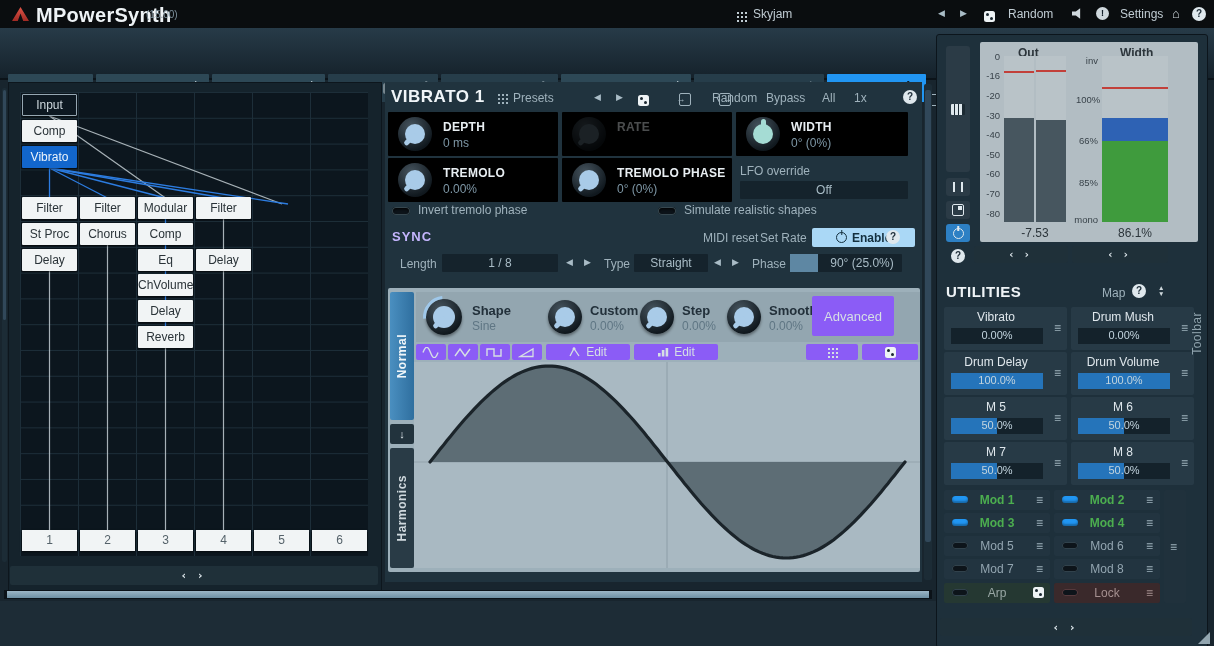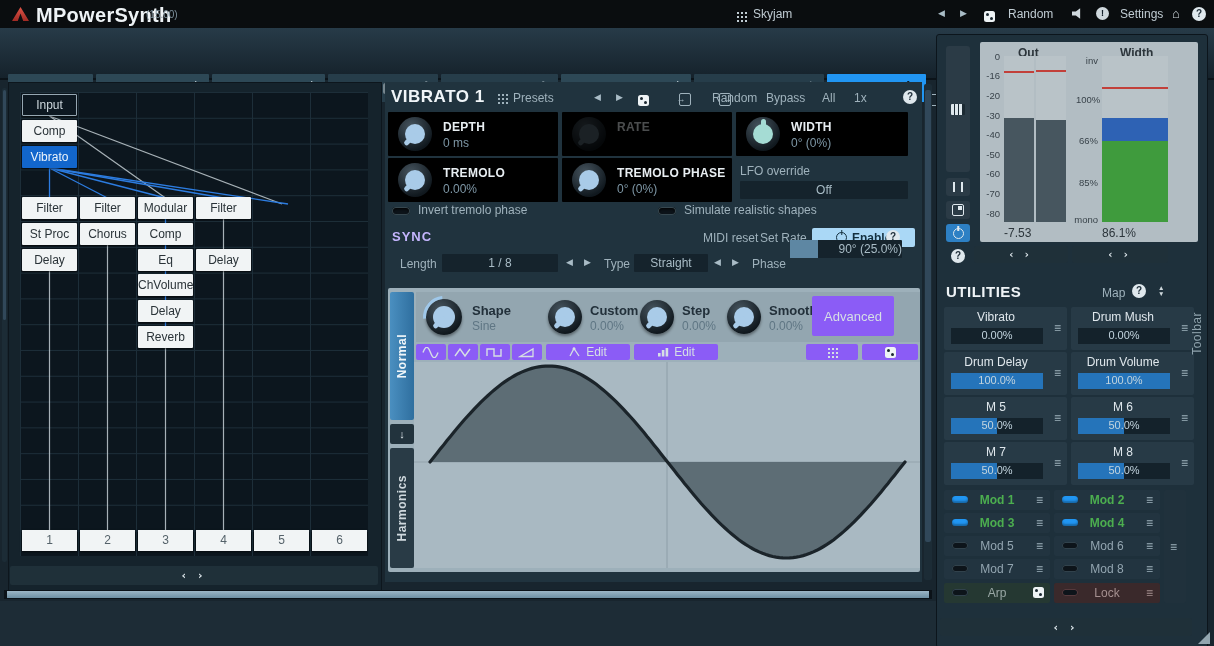--- a/index.html
+++ b/index.html
@@ -103,21 +103,21 @@
   .klabel2{font-size:13px;font-weight:bold;color:#22303a}
   .kvalue2{font-size:12px;color:#5f7684}
   .dkbtn{position:absolute;background:#8b5cf6;border-radius:2px;color:#d6dfe4;font-size:12px;
          display:flex;align-items:center;justify-content:center;gap:5px}
   .wavearea{left:414px;top:362px;width:506px;height:206px;background:#a9b9c2;overflow:hidden}
   
   .rpanel{left:936px;top:34px;width:270px;height:612px;background:#1e303b;border:1px solid #0c151c;border-radius:3px}
   .meterblock{left:980px;top:42px;width:218px;height:200px;background:#b2bdc3;border-radius:2px}
   .mtitle{font-size:12px;font-weight:bold;color:#2c353b}
   .mscale{font-size:9.5px;color:#39434a;text-align:right}
-  .mval{font-size:12px;color:#2c353b;text-align:left}
+  .mval{font-size:12px;color:#2c353b;text-align:center}
   .sidebtn{position:absolute;left:946px;width:24px;background:#2b3b46;border-radius:3px;
            display:flex;align-items:center;justify-content:center;color:#dfe8ed}
   .utitle{font-size:15px;font-weight:bold;color:#eef3f6;letter-spacing:.5px}
   .ucell{position:absolute;width:123px;height:43px;background:#273a46;border-radius:2px}
   .ulabel{position:absolute;top:3px;left:0;width:104px;text-align:center;font-size:12px;color:#dfe7ec}
   .utrack{position:absolute;left:7px;top:21px;width:92px;height:16px;background:#14222b;overflow:hidden}
   .ufill{position:absolute;left:0;top:0;height:16px;background:#2574ba}
   .uval{position:absolute;left:0;top:1px;width:92px;text-align:center;font-size:11px;color:#c2d4de}
   .umenu{position:absolute;right:6px;top:14px}
   .mrow{position:absolute;width:106px;height:20px;background:#223440;border-radius:2px}
@@ -349,21 +349,21 @@
   </div>
   <span class="arrowbtn abs" style="left:566px;top:257px">◀</span>
   <span class="arrowbtn abs" style="left:584px;top:257px">▶</span>
   <span class="togglelabel abs" style="left:604px;top:257px">Type</span>
   <div class="dbox" style="left:634px;top:254px;width:74px">
     <span>Straight</span>
   </div>
   <span class="arrowbtn abs" style="left:714px;top:257px">◀</span>
   <span class="arrowbtn abs" style="left:732px;top:257px">▶</span>
   <span class="togglelabel abs" style="left:752px;top:257px">Phase</span>
-  <div class="dbox" style="left:790px;top:240px;width:112px;justify-content:flex-end">
+  <div class="dbox" style="left:790px;top:254px;width:112px;justify-content:center">
     <div class="abs" style="left: 0px; top: 0px; height: 18px; background: rgb(94, 135, 163); width: 25%;"></div>
     <span style="position:relative;margin-left:32px">90° (25.0%)</span>
   </div>
 
   
   <div class="shpanel abs"></div>
   <div class="vtab" style="left:390px;top:292px;height:128px;background:linear-gradient(90deg,#4a8fc0,#2f6f9f);color:#f0f6f9">
     <span>Normal</span>
   </div>
   <div class="vtab" style="left:390px;top:424px;height:20px;background:#22333d;color:#dfe8ed;font-size:11px">↓</div>

